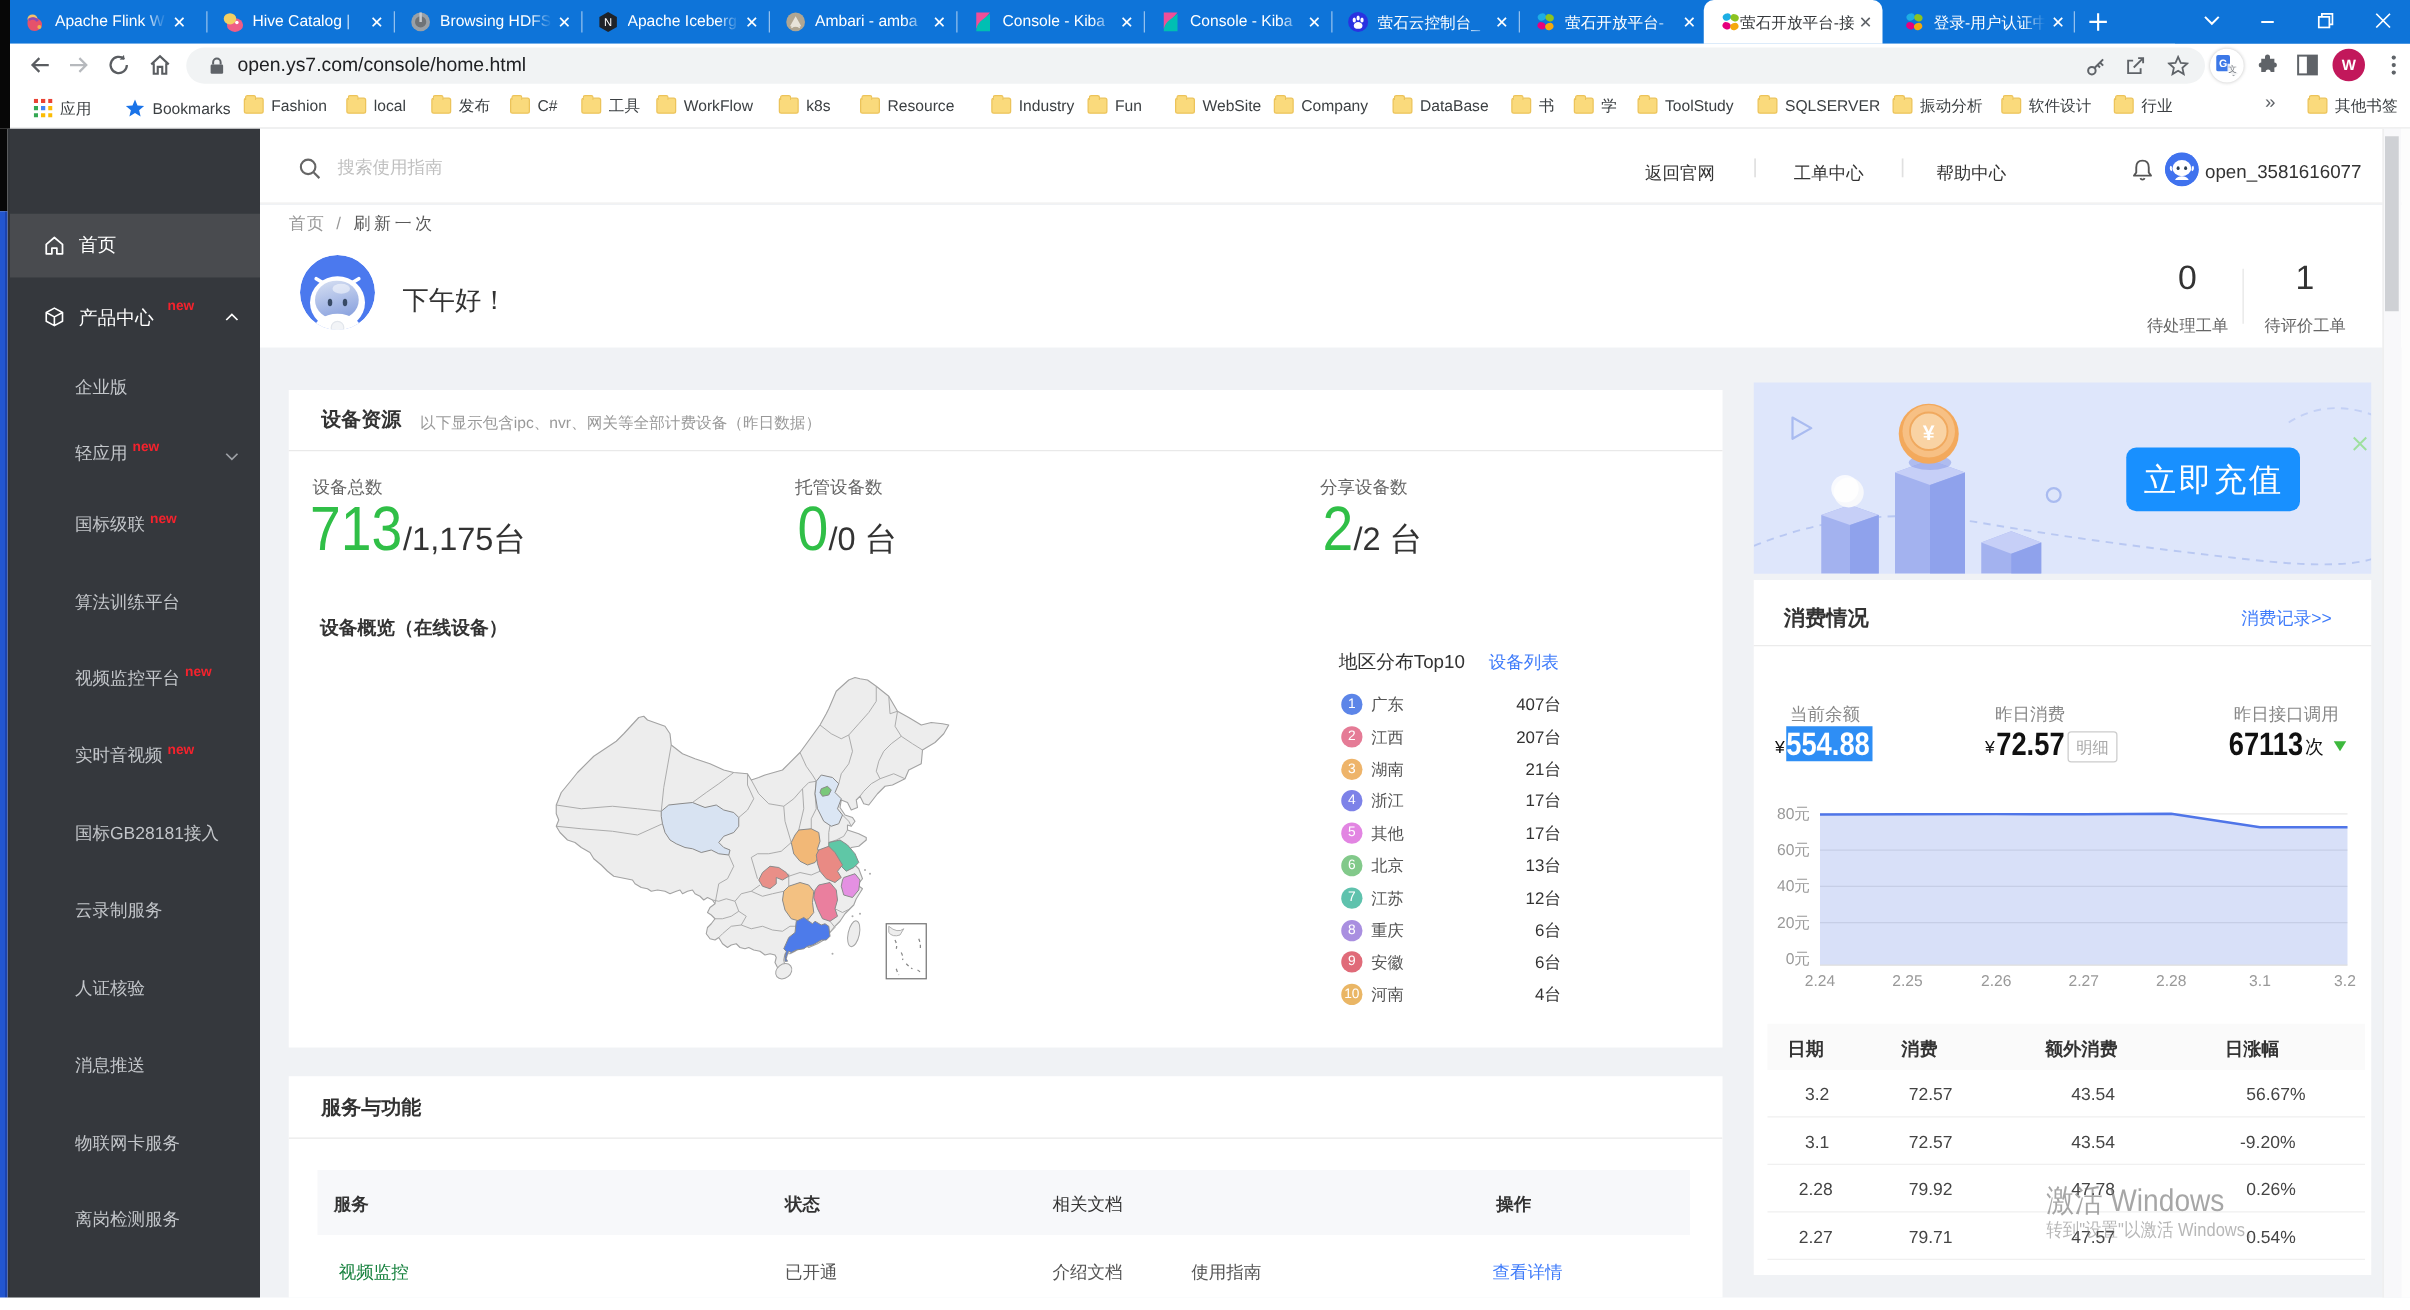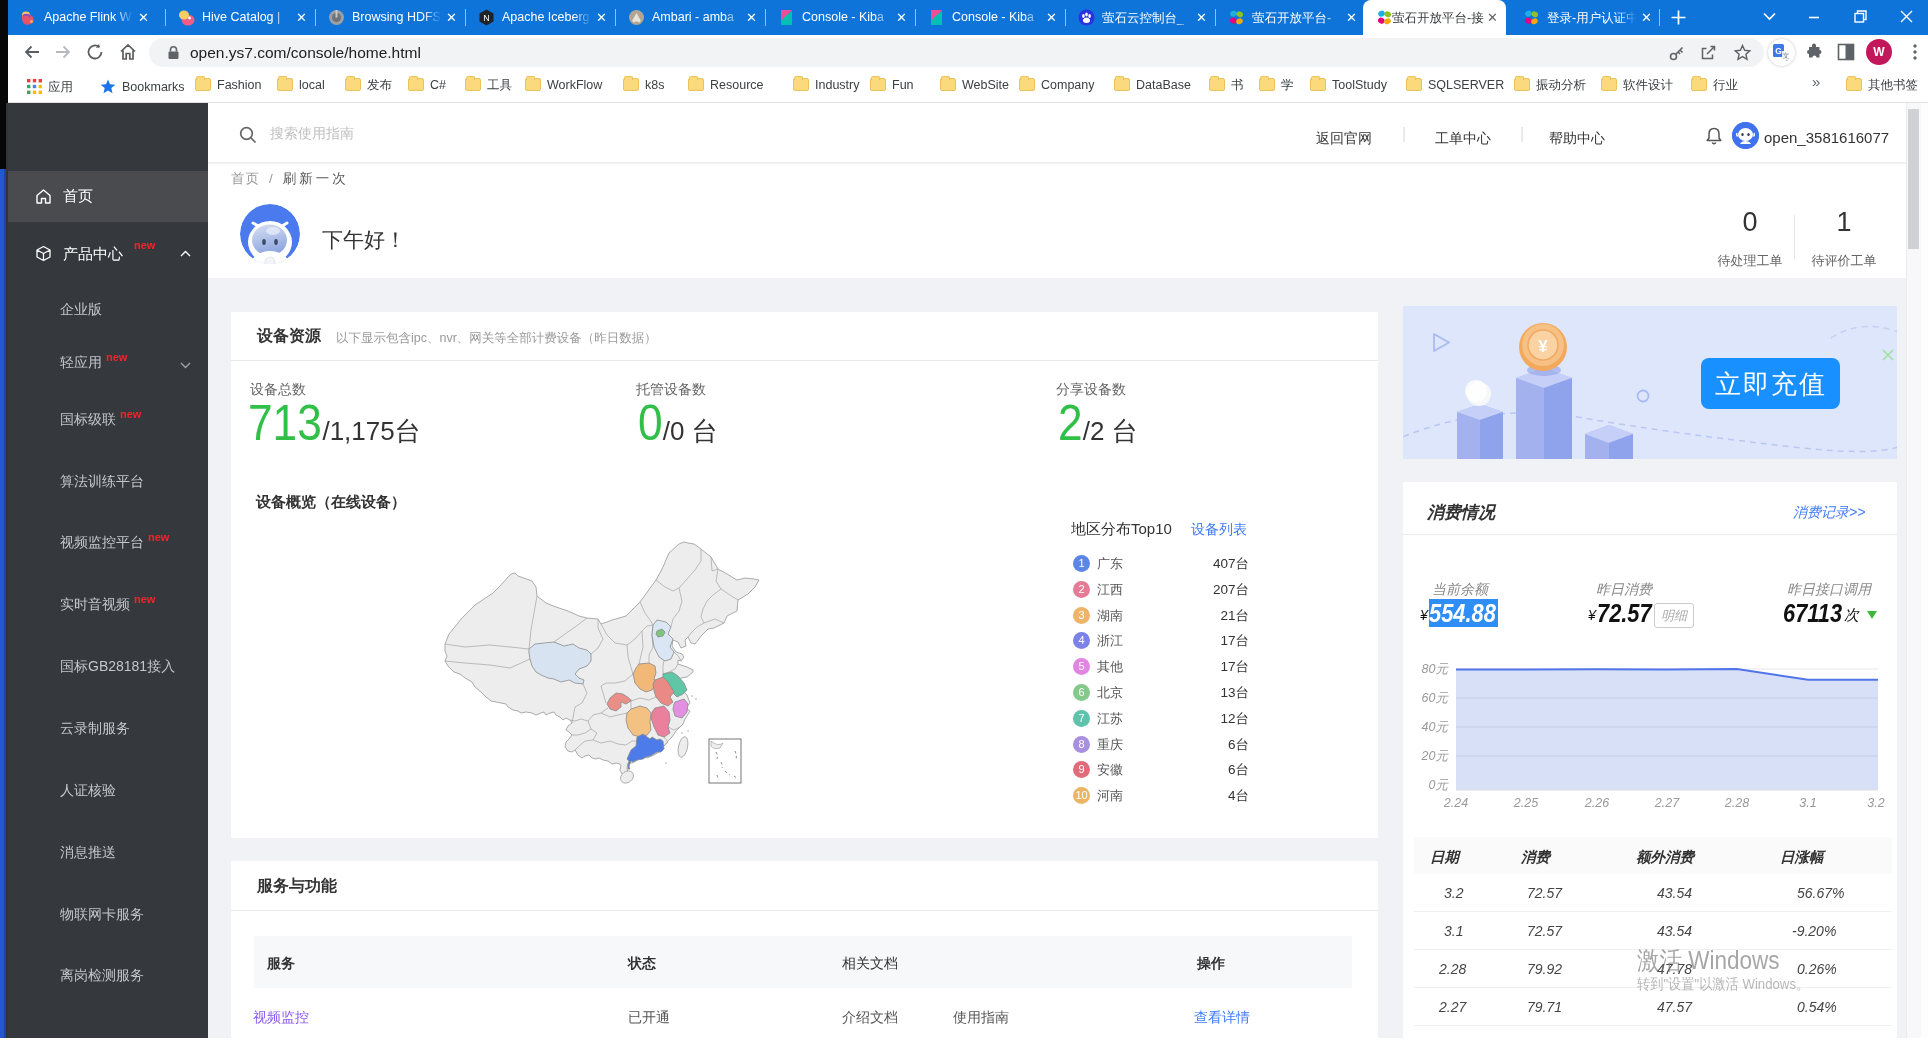--- a/index.html
+++ b/index.html
@@ -54,21 +54,21 @@
 #pgheader { position:absolute; left:0; top:0; width:1720px; height:60px; background:#fff; border-bottom:1px solid #eee; }
 #whitetop { position:absolute; left:0; top:61px; width:1720px; height:114px; background:#fff; }
 .card { position:absolute; background:#fff; }
 .cardhead { position:absolute; left:0; top:0; width:100%; height:50px; border-bottom:1px solid #e9e9e9; }
 .cardtitle { position:absolute; left:26px; top:16px; font-size:16px; font-weight:bold; color:#333; }
 .link { color:#3e7bfa; }
 .green { color:#30bf47; }
 
 
 #banner { position:absolute; left:1195px; top:203px; width:494px; height:153px; background:#dee6fb; overflow:hidden; }
-#card-consume { position:absolute; left:1195px; top:379px; width:494px; height:556px; background:#fff;font-style:italic; }
+#card-consume { position:absolute; left:1195px; top:361px; width:494px; height:556px; background:#fff; }
 
 
 .trow { position:relative; height:25.8px; }
 .tc { position:absolute; left:0; top:3px; width:17px; height:17px; border-radius:50%; color:#fff; font-size:11px; text-align:center; line-height:17px; }
 .tn { position:absolute; left:24px; top:3px; font-size:13px; color:#555; }
 .tv { position:absolute; right:0; top:3px; font-size:13.5px; color:#333; }
 
 
 .crow { position:relative; height:38px; border-bottom:1px solid #f0f0f0; }
 .crow span { position:absolute; top:11px; font-size:14px; color:#444; }
@@ -545,21 +545,21 @@
 
       <div class="card" id="card-svc" style="left:23px;top:758px;width:1147px;height:177px;overflow:hidden">
         <div class="cardhead" style="height:50px">
             <span class="cardtitle" style="top:15px">服务与功能</span>
           </div>
         <div style="position:absolute;left:23px;top:75px;width:1098px;height:52px;background:#f7f8fa"></div>
         <span style="position:absolute;left:36px;top:94px;font-size:14px;font-weight:bold;color:#333">服务</span>
         <span style="position:absolute;left:397px;top:94px;font-size:14px;font-weight:bold;color:#333">状态</span>
         <span style="position:absolute;left:611px;top:94px;font-size:14px;font-weight:normal;color:#333">相关文档</span>
         <span style="position:absolute;left:966px;top:94px;font-size:14px;font-weight:bold;color:#333">操作</span>
-        <span style="position:absolute;left:22px;top:148px;font-size:14px;color:#8b5cf6">视频监控</span>
+        <span style="position:absolute;left:40px;top:148px;font-size:14px;color:#15803d">视频监控</span>
         <span style="position:absolute;left:397px;top:148px;font-size:14px;color:#555">已开通</span>
         <span style="position:absolute;left:611px;top:148px;font-size:14px;color:#555">介绍文档</span>
         <span style="position:absolute;left:722px;top:148px;font-size:14px;color:#555">使用指南</span>
         <span style="position:absolute;left:963px;top:148px;font-size:14px" class="link">查看详情</span>
       </div>
 
       <div id="banner">
         <svg width="494" height="153" viewBox="0 0 494 153">
           <path d="M-10 135 Q80 95 180 112 T400 142 T510 120" stroke="#b9c8f2" stroke-width="1.5" fill="none" stroke-dasharray="6 5"></path>
           <path d="M428 32 Q462 10 505 30" stroke="#c3d0f5" stroke-width="1.5" fill="none" stroke-dasharray="6 5"></path>

